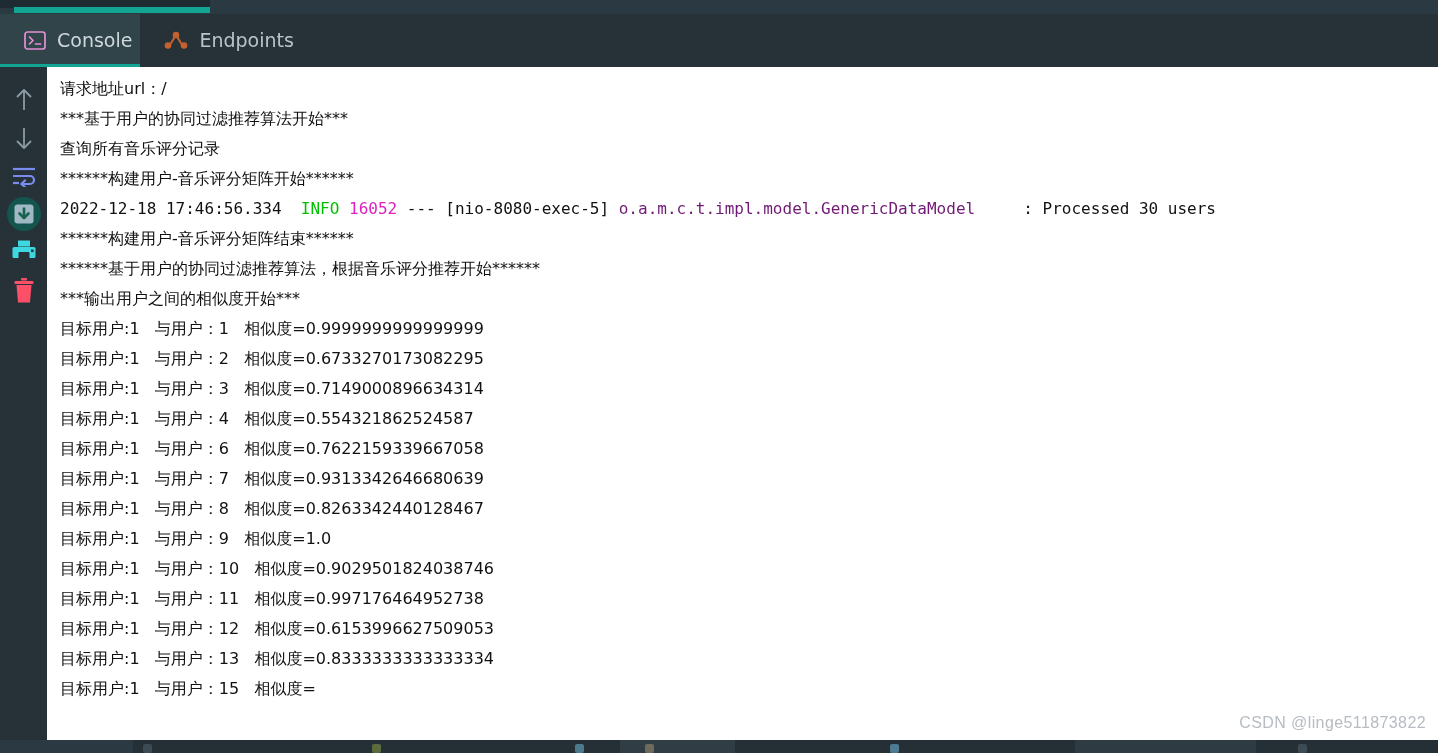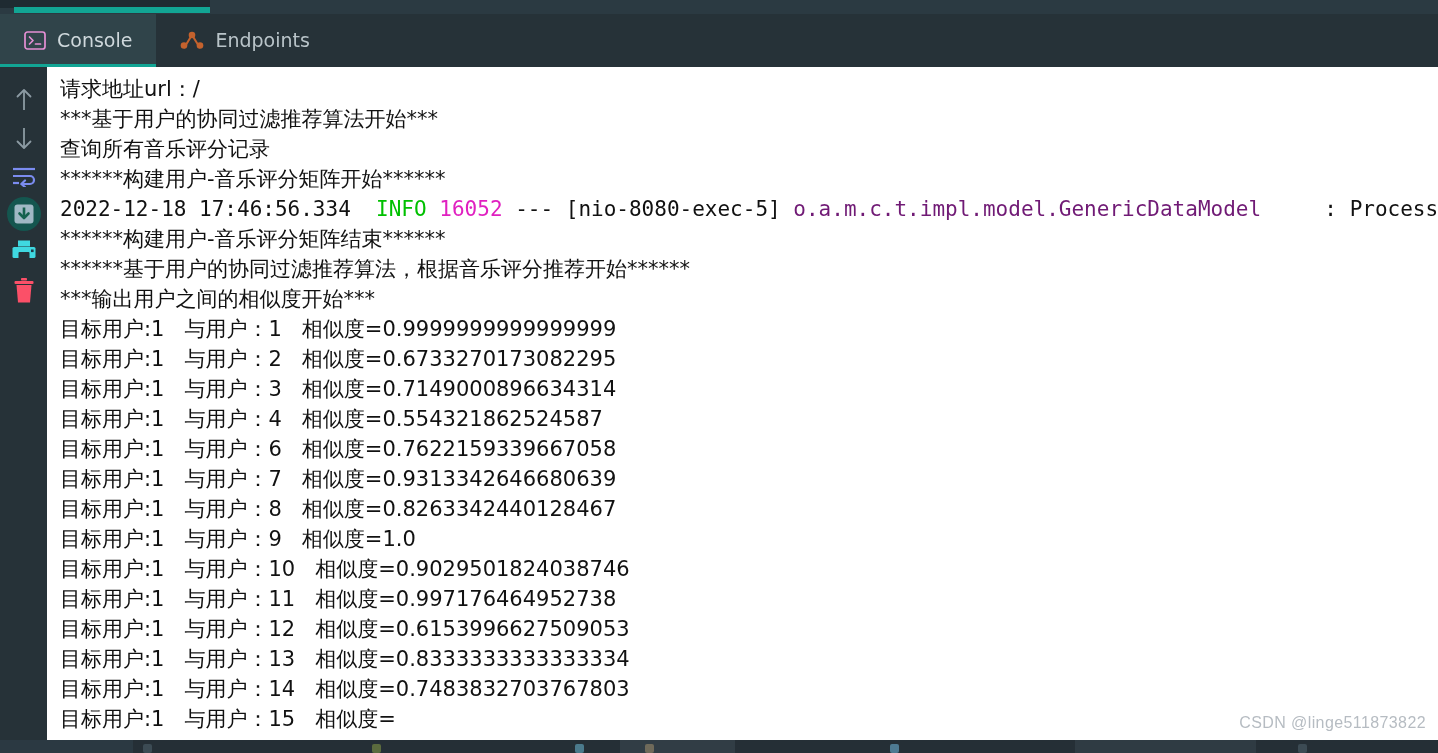--- a/index.html
+++ b/index.html
@@ -26,21 +26,21 @@
   }
 
   
   .tabbar {
     position:absolute; left:0; top:14px; width:1438px; height:53px;
     background:#263238;
     display:flex; align-items:stretch;
   }
   .tab {
     display:flex; align-items:center; gap:11px;
-    padding:0 24px 0 24px;
+    padding:0 8px 0 24px;
     color:#b9c4c9;
     font-size:19px;
     font-family:"DejaVu Sans", sans-serif;
     position:relative;
     cursor:pointer;
     user-select:none;
   }
   .tab.active { background:#30444a; color:#cfd8dc; }
   .tab.active::after {
     content:""; position:absolute; left:0; right:0; bottom:0; height:3px;
@@ -70,21 +70,21 @@
   
   .console {
     position:absolute; left:47px; top:67px;
     width:1391px; height:673px;
     background:#ffffff;
     overflow:hidden;
     padding:7px 0 0 13px;
   }
   .logline {
     font-family:"DejaVu Sans Mono", monospace;
-    font-size:21px;
+    font-size:16px;
     line-height:30px;
     color:#111111;
     white-space:pre;
     letter-spacing:0px;
   }
   .cjk {
     font-family:"DejaVu Sans", sans-serif;
   }
   .c-info   { color:#00c000;text-align:center; }
   .c-pid    { color:#e020c0; }
@@ -229,21 +229,20 @@
         <div class="logline"><span class="cjk c-plain">目标用户:1   与用户：3   相似度=0.7149000896634314</span></div>
         <div class="logline"><span class="cjk c-plain">目标用户:1   与用户：4   相似度=0.554321862524587</span></div>
         <div class="logline"><span class="cjk c-plain">目标用户:1   与用户：6   相似度=0.7622159339667058</span></div>
         <div class="logline"><span class="cjk c-plain">目标用户:1   与用户：7   相似度=0.9313342646680639</span></div>
         <div class="logline"><span class="cjk c-plain">目标用户:1   与用户：8   相似度=0.8263342440128467</span></div>
         <div class="logline"><span class="cjk c-plain">目标用户:1   与用户：9   相似度=1.0</span></div>
         <div class="logline"><span class="cjk c-plain">目标用户:1   与用户：10   相似度=0.9029501824038746</span></div>
         <div class="logline"><span class="cjk c-plain">目标用户:1   与用户：11   相似度=0.997176464952738</span></div>
         <div class="logline"><span class="cjk c-plain">目标用户:1   与用户：12   相似度=0.6153996627509053</span></div>
         <div class="logline"><span class="cjk c-plain">目标用户:1   与用户：13   相似度=0.8333333333333334</span></div>
-        <div class="logline"><span class="cjk c-plain">目标用户:1   与用户：14   相似度=0.7483832703767803</span></div>
         <div class="logline"><span class="cjk c-plain">目标用户:1   与用户：15   相似度=</span></div>
       </div>
   </div>
 
   <div class="watermark">CSDN @linge511873822</div>
 
   <div class="taskbar">
     <div class="tb-seg" style="left:0;width:133px;background:#2b3942;"></div>
     <div class="tb-seg" style="left:620px;width:115px;background:#313d45;"></div>
     <div class="tb-seg" style="left:1075px;width:181px;background:#2f3b43;"></div>

